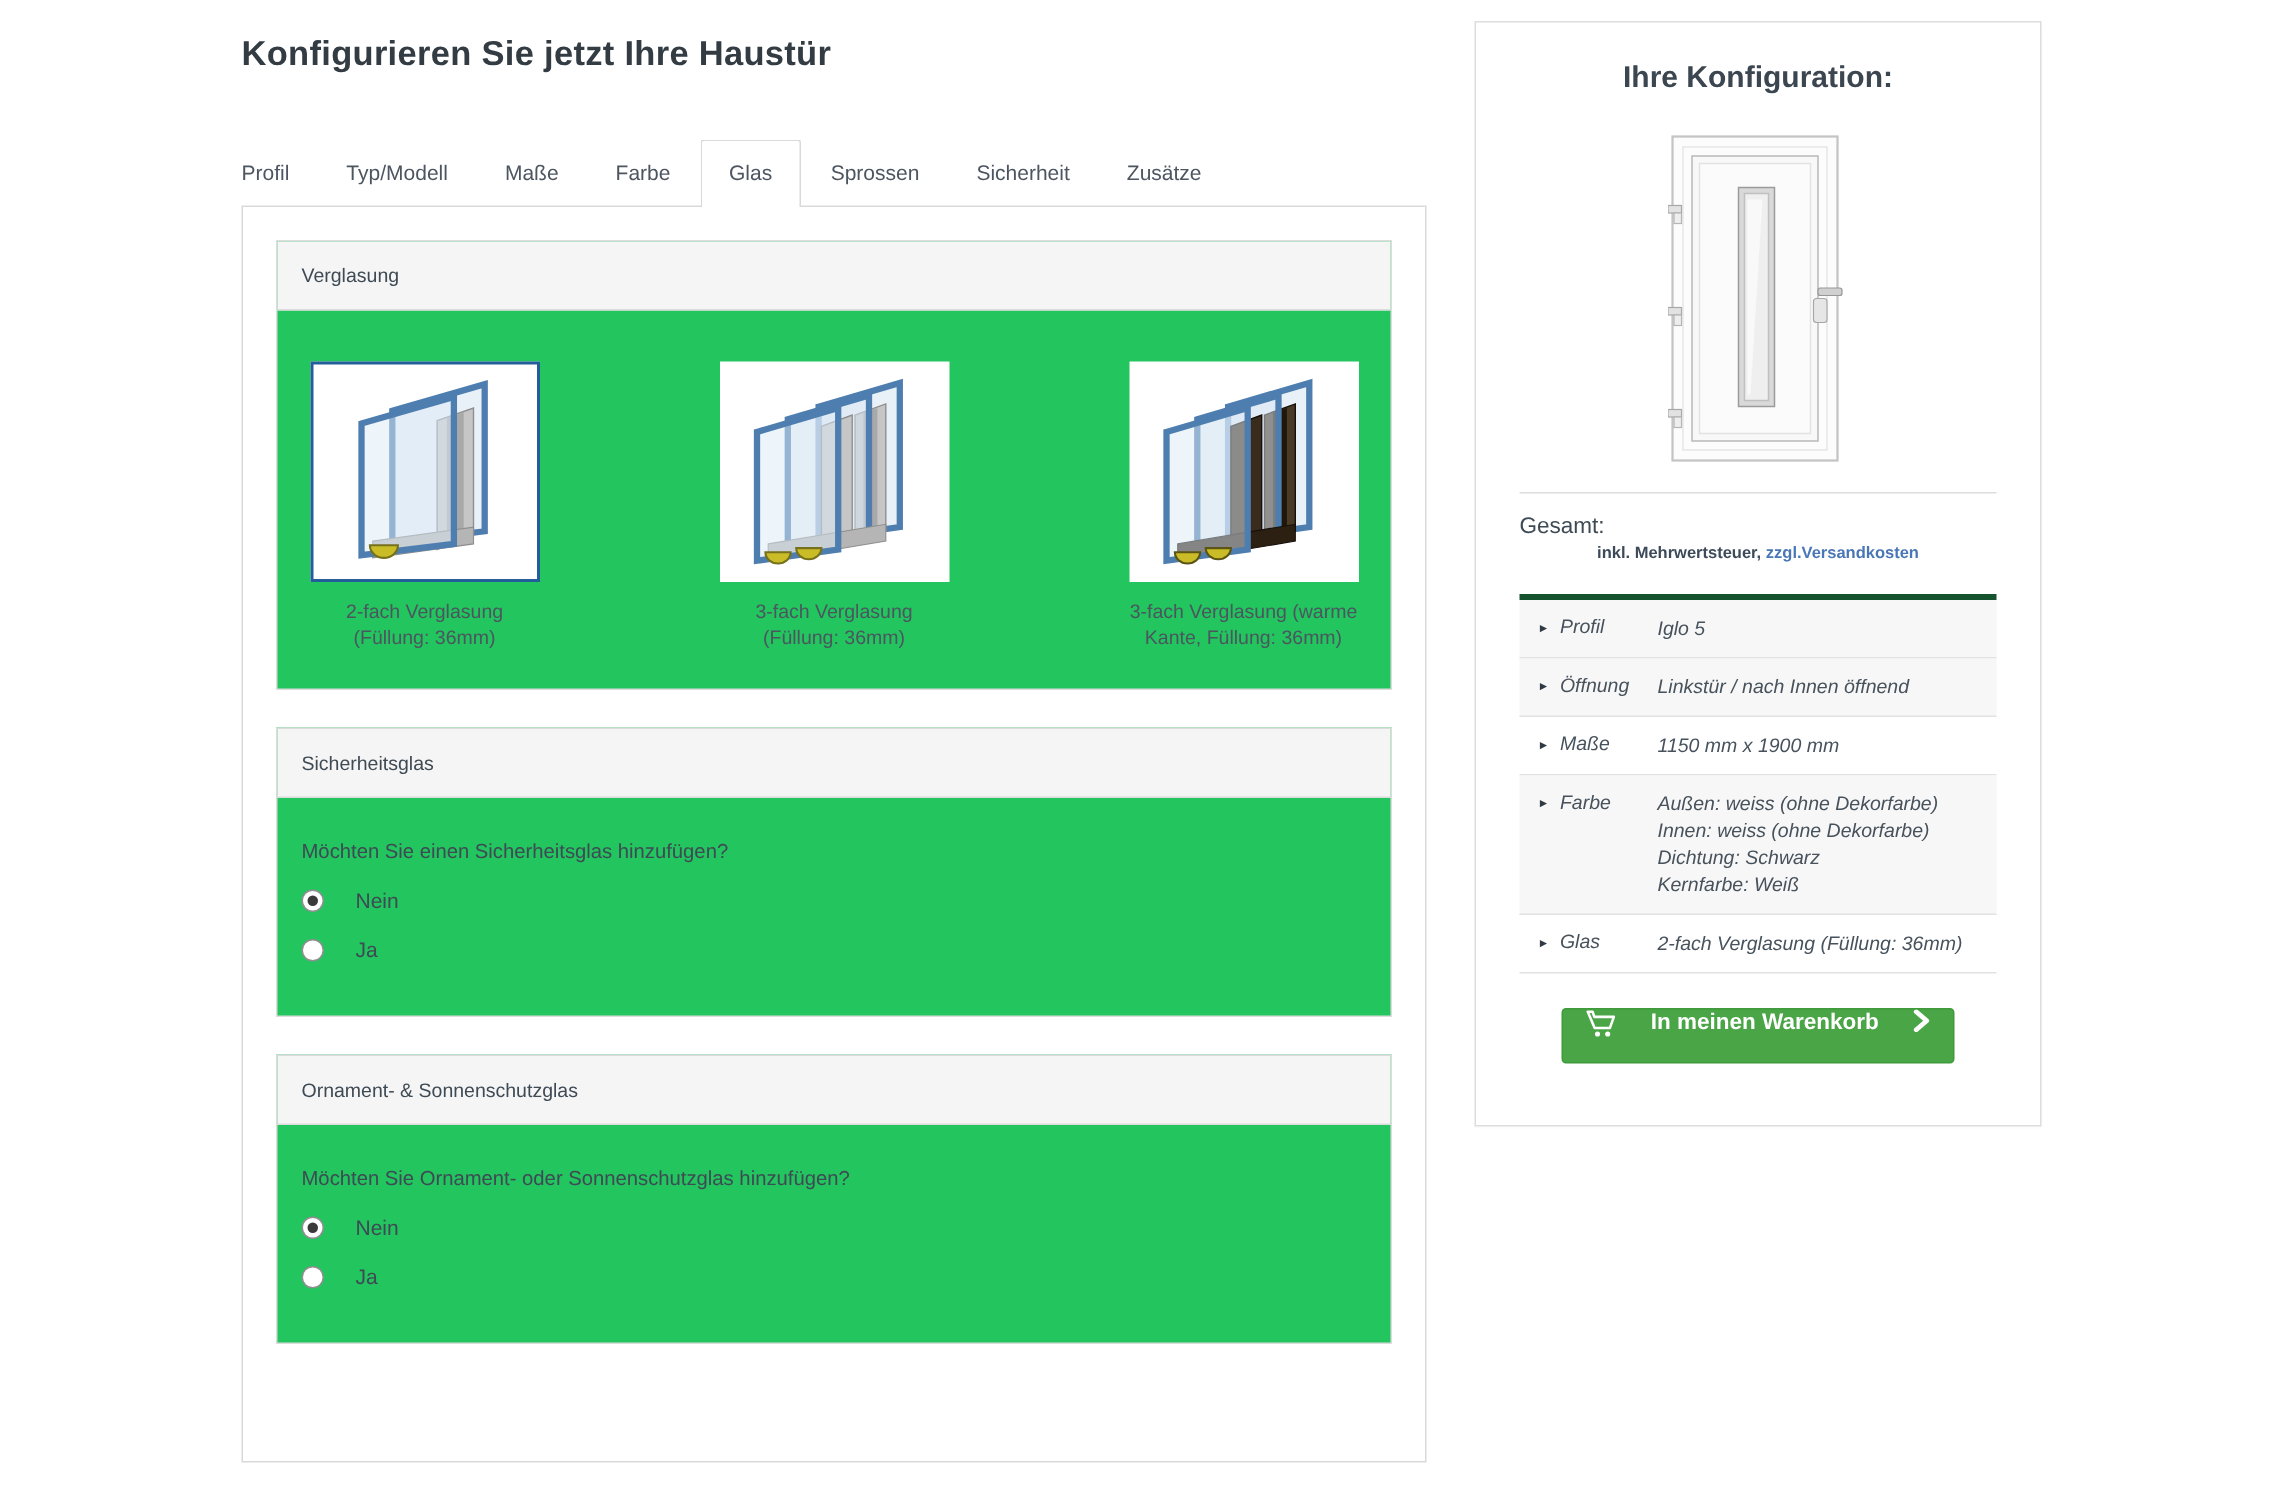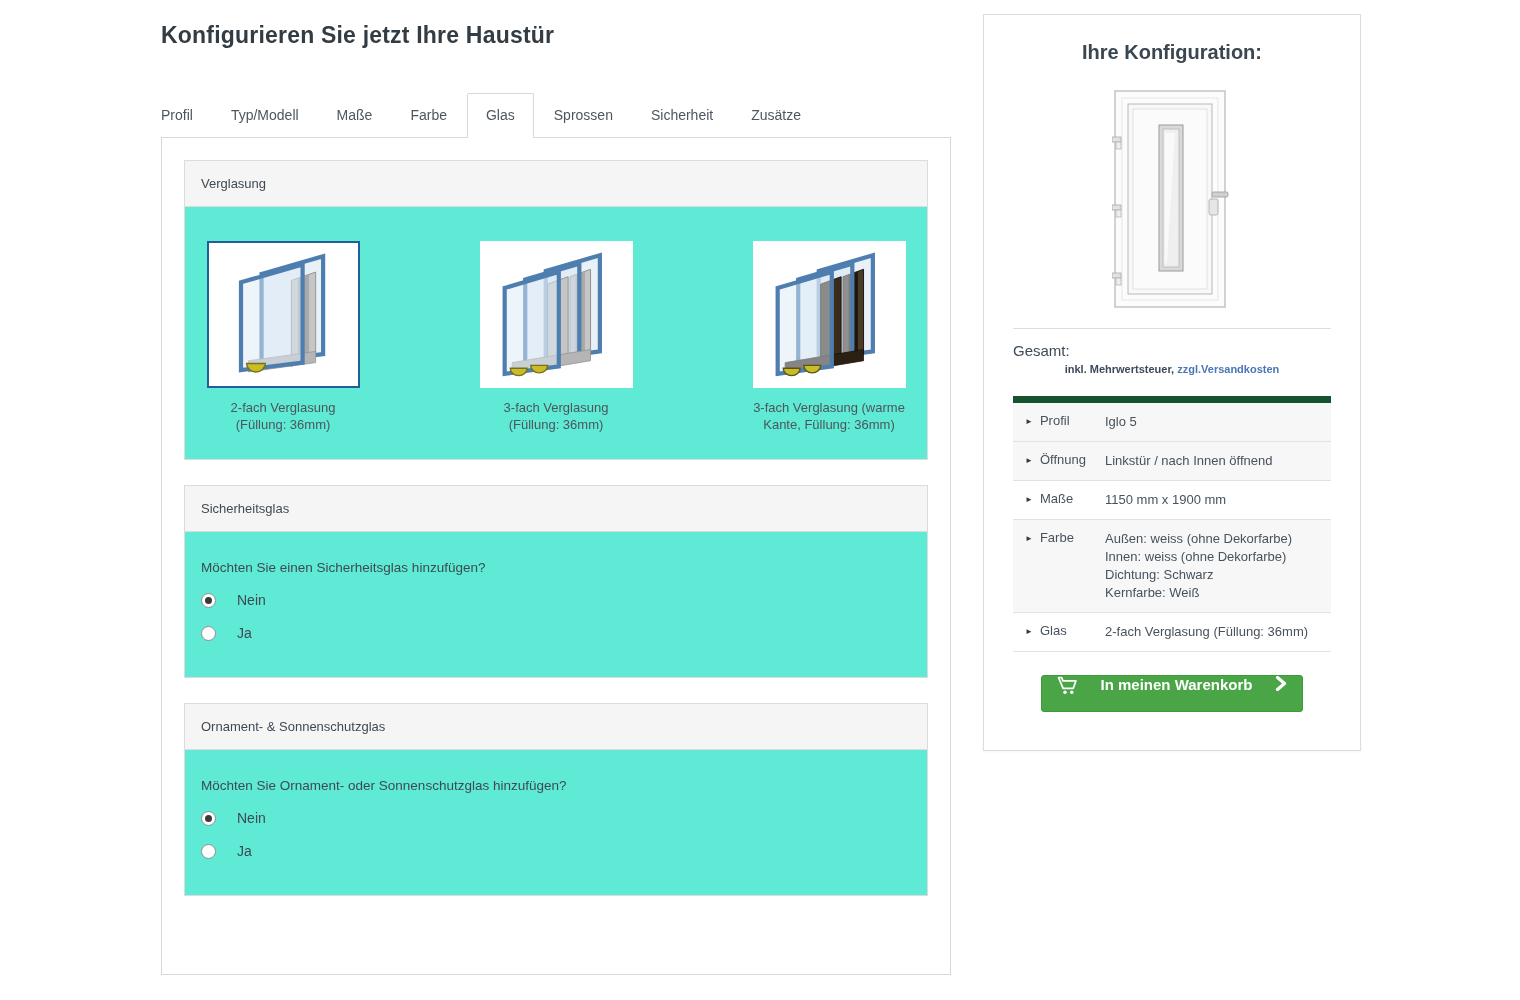--- a/index.html
+++ b/index.html
@@ -12,21 +12,21 @@
   .page-title { margin-top:22px; font-size:23px; font-weight:bold; color:#333c43; letter-spacing:.2px; }
 
   .tabs { display:flex; align-items:flex-end; margin-top:44px; position:relative; z-index:2; }
   .tab { font-size:14px; color:#4d5660; padding:13px 0 14px; margin-right:38px; cursor:pointer; white-space:nowrap; }
   .tab.active { background:#fff; border:1px solid #d9d9d9; border-bottom:0; border-radius:2px 2px 0 0;
     padding:13px 18px 15px; margin-left:-18px; margin-right:20px; margin-bottom:-1px; }
 
   .content-panel { position:relative; z-index:1; border:1px solid #d9d9d9; background:#fff;
     width:790px; height:838px; padding:22px; }
 
-  .box { border:1px solid #dcdcdc; background:#5eead4; }
+  .box { border:1px solid #dcdcdc; background:#22c55e; }
   .box + .box { margin-top:25px; }
   .box-header { background:#f5f5f5; border-bottom:1px solid #dcdcdc; padding:15px 16px;
     font-size:13px; color:#3e4a54; }
 
   .glaze-body { display:flex; justify-content:space-between; padding:34px 12px 26px; }
   .glaze-opt { width:172px; display:flex; flex-direction:column; align-items:center; }
   .glaze-frame { width:153px; height:147px; border:2px solid transparent; background:#fff;
     display:flex; align-items:center; justify-content:center; cursor:pointer; }
   .glaze-frame.selected { border-color:#235e9b; }
   .glaze-label { margin-top:11px; font-size:13px; color:#4b565f; text-align:center; line-height:1.32; max-width:152px; }
@@ -42,21 +42,21 @@
 
   
   .sidebar { position:absolute; left:983px; top:14px; width:378px; height:737px;
     border:1px solid #ddd; background:#fff; padding:0 29px; box-shadow:0 1px 2px rgba(0,0,0,.04); }
   .sb-title { text-align:center; font-size:20px; font-weight:600; color:#3b4650; margin:26px 0 25px; }
   .door-wrap { display:flex; justify-content:center; }
   .sb-divider { border-top:1px solid #ddd; margin-top:17px; }
   .sb-total { font-size:15px; color:#3e4a54; margin:13px 0 4px; }
   .sb-note { text-align:center; font-size:11px; margin-bottom:21px; color:#3c4a5a;font-weight:bold; }
   .sb-note .link { color:#4a77b5; cursor:pointer; }
-  .sb-table { border-top:7px solid #14532d; }
+  .sb-table { border-top:4px solid #14532d;font-style:italic; }
   .sb-row { display:flex; border-bottom:1px solid #e2e2e2; padding:10px 12px; font-size:13px; color:#47525c; cursor:pointer; }
   .sb-row.alt { background:#f7f7f7; }
   .sb-row .lbl { width:80px; flex:none; }
   .sb-row .arrow { font-size:8px; color:#2f3a44; margin-right:7px; position:relative; top:-1px; }
   .sb-row .val { flex:1; line-height:1.38; }
   .cart-btn { margin:23px auto 0; width:262px; height:37px; background:#4aa546; border:1px solid #3f9a3c;
     border-radius:3px; display:flex; align-items:flex-start; justify-content:space-between; padding:0 15px;
     color:#fff; font-size:15px; font-weight:bold; cursor:pointer; }
 </style>
 </head>

